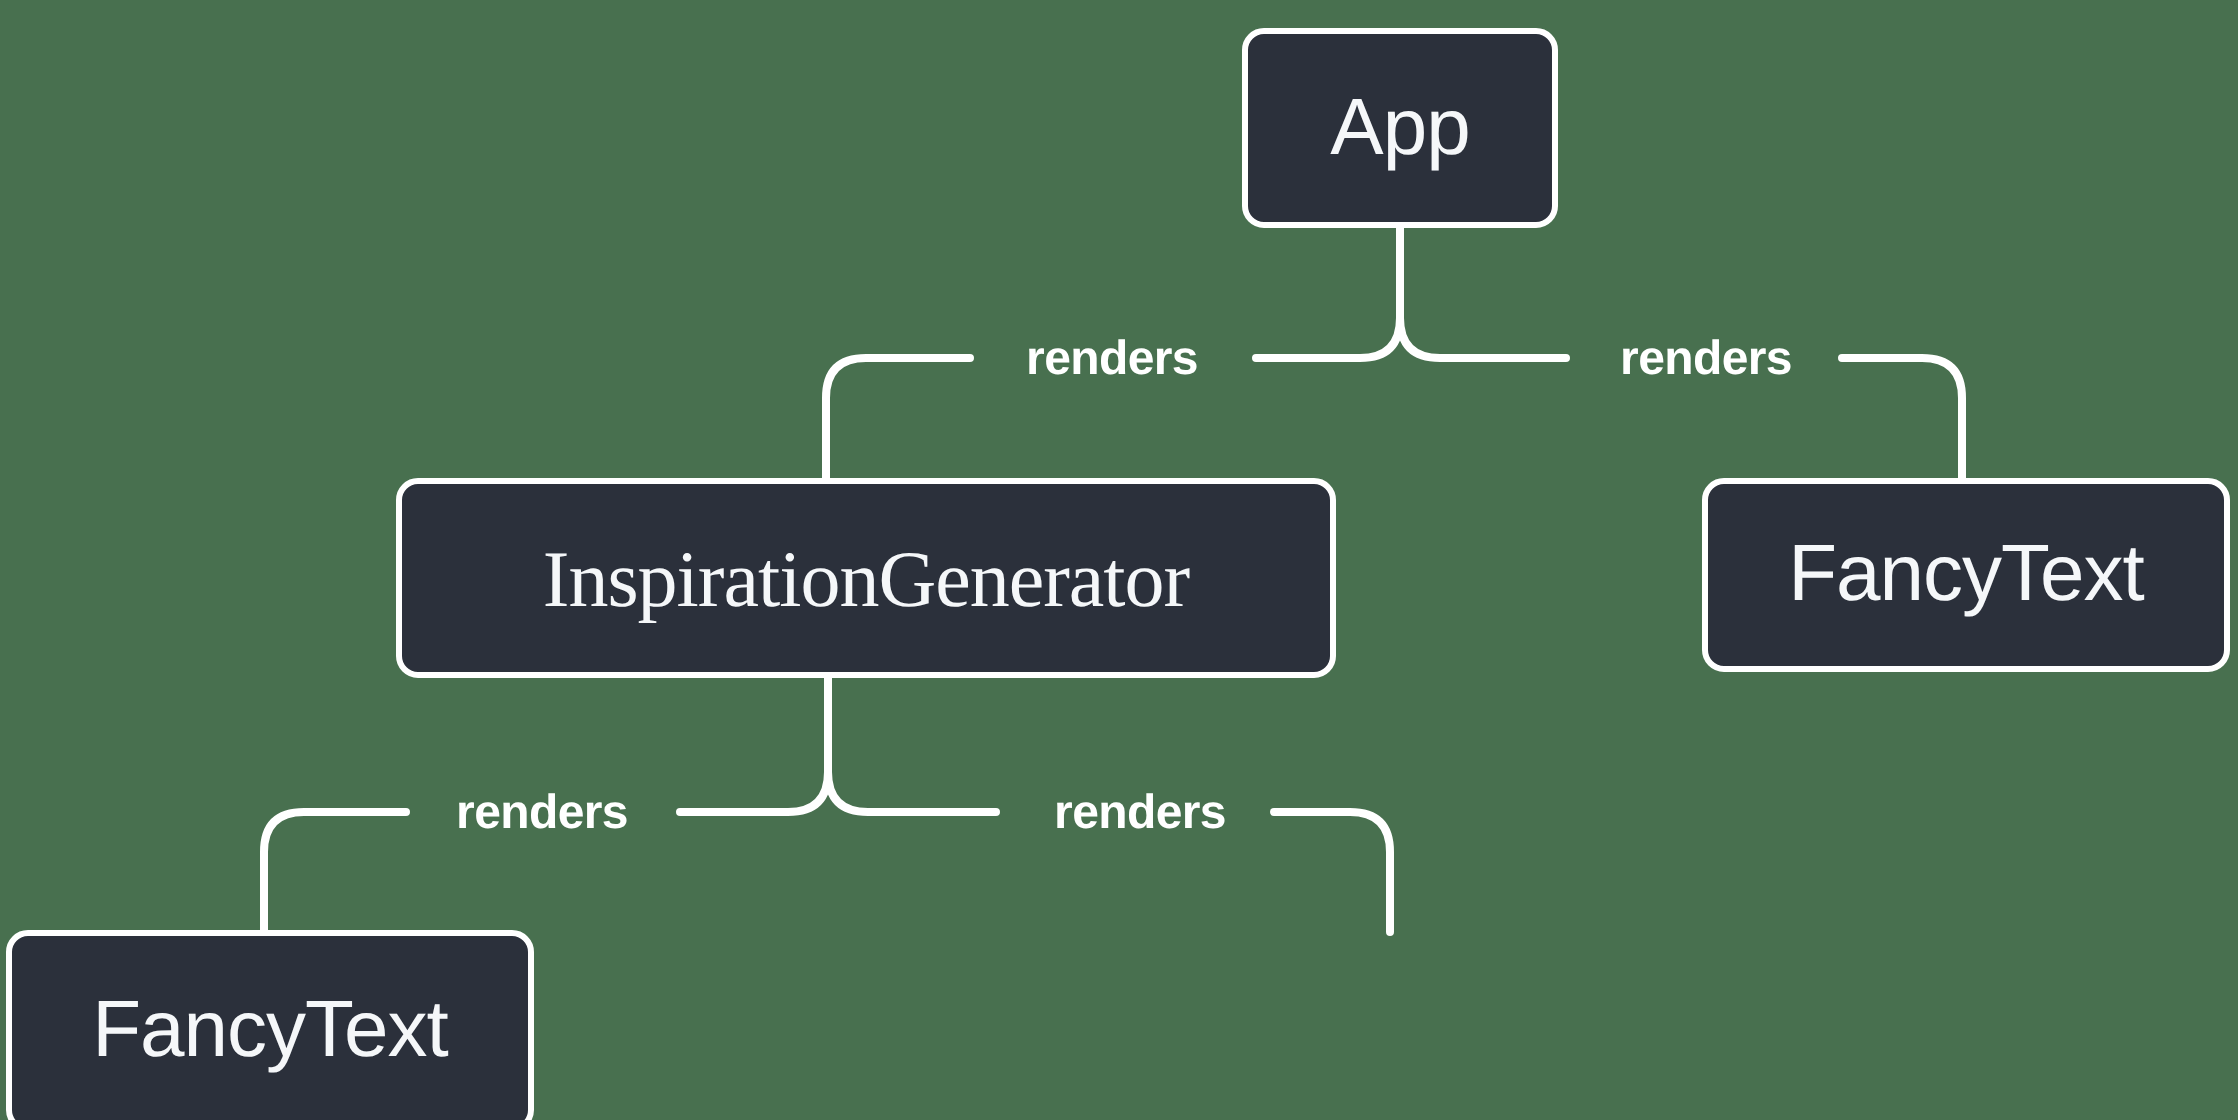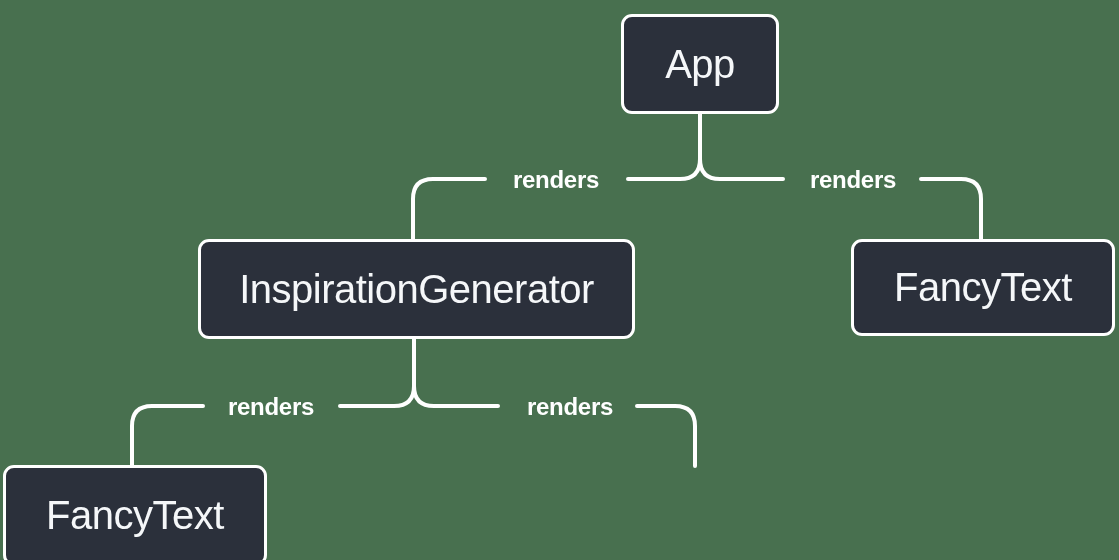--- a/index.html
+++ b/index.html
@@ -34,21 +34,21 @@
     color: var(--text, #f5f7f9);
     display: flex;
     align-items: center;
     justify-content: center;
     font-size: 40px;
     font-weight: 500;
     letter-spacing: -0.5px;
     white-space: nowrap;
   }
   .node-app                   { left: 621px; top: 3px;   width: 158px; height: 100px; }
-  .node-inspiration-generator { left: 198px; top: 228px; width: 437px; height: 100px; }
+  .node-inspiration-generator { left: 198px; top: 228px; width: 470px; height: 100px; font-family: Liberation Serif, serif; }
   .node-fancy-text-top        { left: 851px; top: 228px; width: 264px; height: 97px;  }
   .node-fancy-text-bottom     { left: 3px;   top: 454px; width: 264px; height: 101px; }
   .node-copyright             { left: 570px; top: 455px; width: 263px; height: 101px; }
   .edge-label {
     position: absolute;
     transform: translate(-50%, -50%);
     color: var(--line, #ffffff);
     font-size: 24px;
     font-weight: 600;
     letter-spacing: -0.3px;

